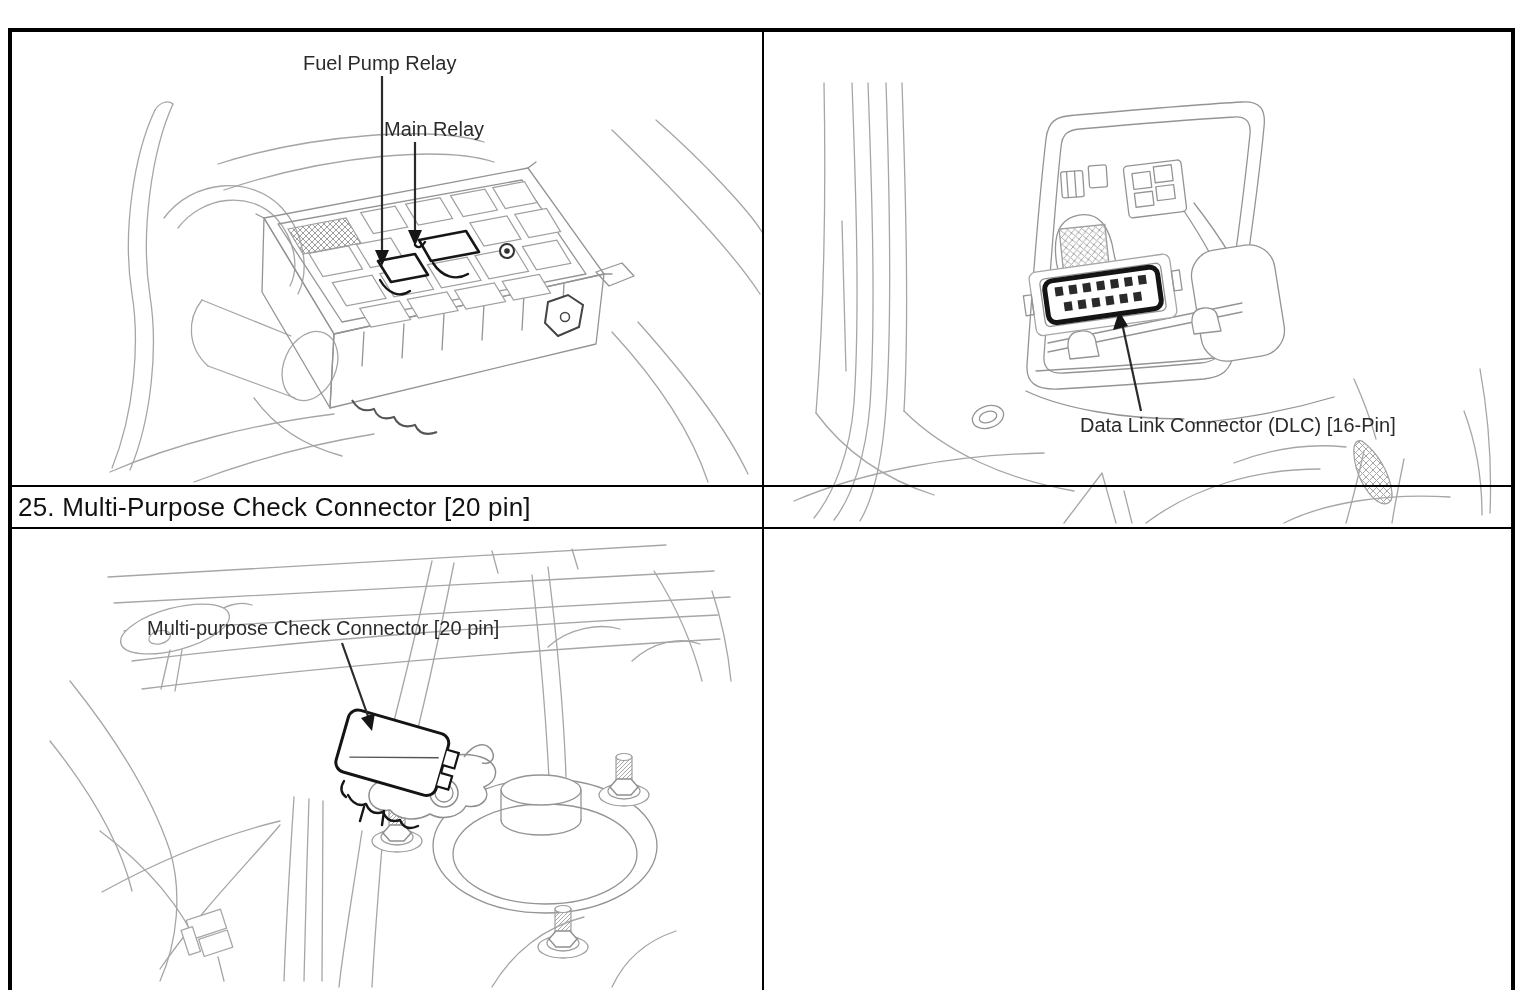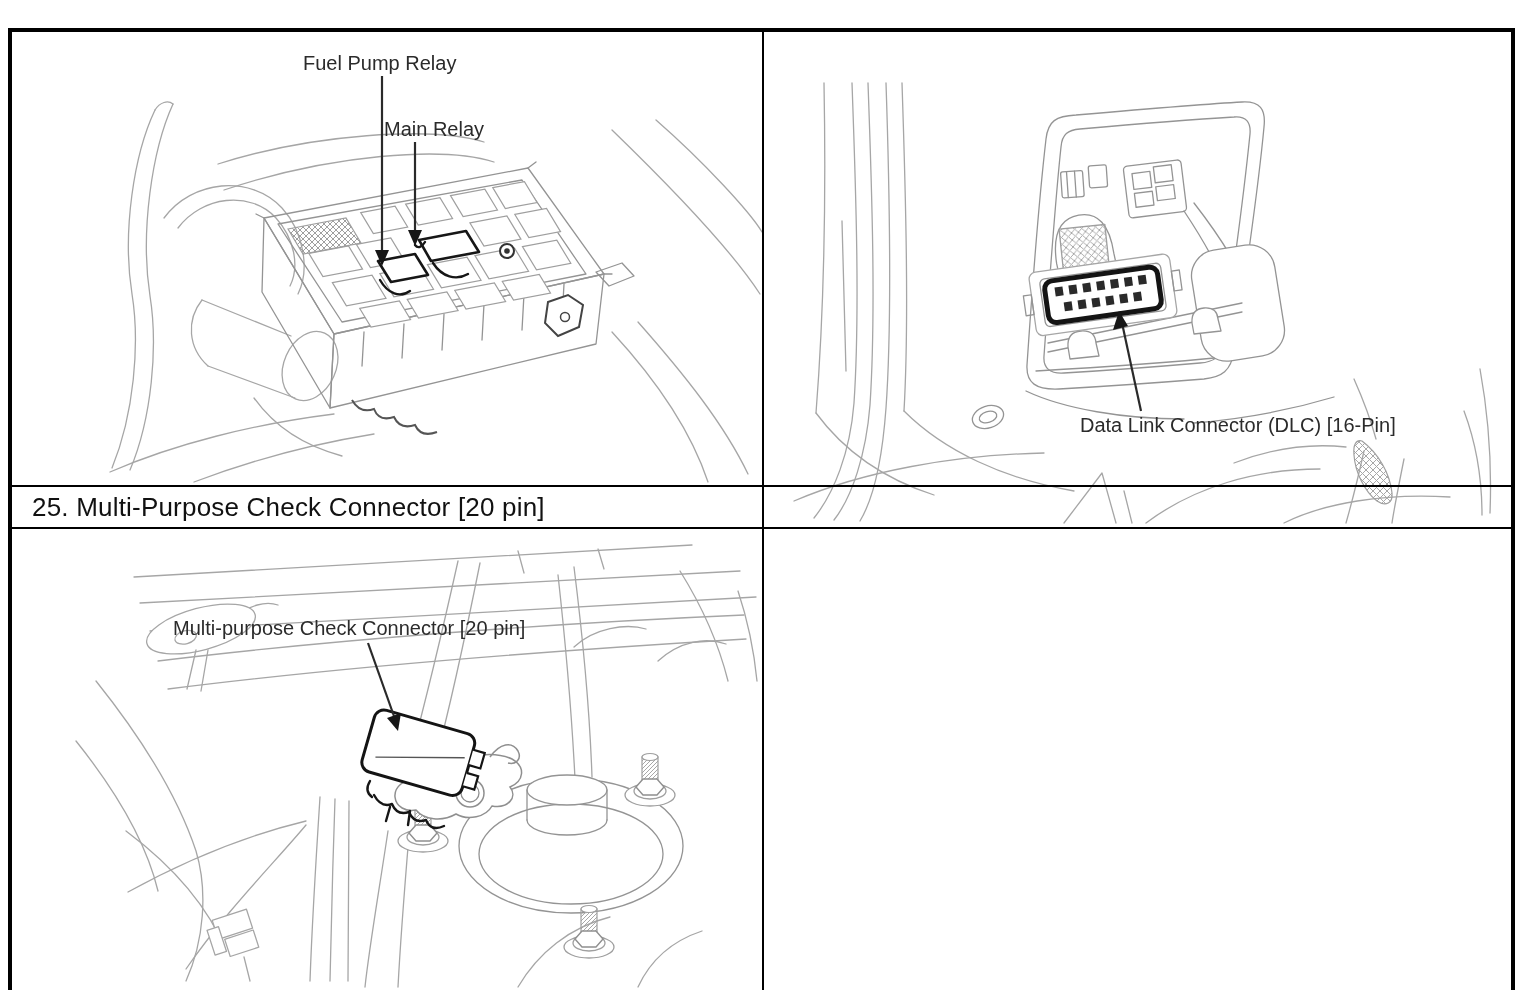--- a/index.html
+++ b/index.html
@@ -7,24 +7,24 @@
        font-family:"Liberation Sans",sans-serif;}
   .sheet{position:absolute;left:8px;top:28px;width:1507px;height:966px;
          border:4px solid #000;box-sizing:border-box;background:#fff;}
   .vdivider{position:absolute;left:750px;top:0;width:2px;height:958px;background:#000;}
   .hline{position:absolute;left:0;width:1499px;height:2px;background:#000;}
   .hline.h1{top:453px;}
   .hline.h2{top:495px;}
   .cell{position:absolute;overflow:hidden;}
   .cell-tl{left:0;top:0;width:750px;height:453px;}
   .cell-tr{left:752px;top:0;width:747px;height:531px;}
-  .cell-bl{left:0;top:497px;width:750px;height:461px;padding-left:26px;}
+  .cell-bl{left:0;top:497px;width:750px;height:461px;}
   .cell-br{left:752px;top:497px;width:747px;height:461px;}
   .titlerow{position:absolute;left:0;top:455px;width:750px;height:40px;
-            display:flex;align-items:center;padding-left:20px;box-sizing:border-box;
+            display:flex;align-items:center;padding-left:6px;box-sizing:border-box;
             font-size:26px;color:#111;letter-spacing:0.2px;white-space:nowrap;}
   svg.art{width:100%;height:100%;display:block;}
   svg.art .gray{fill:none;stroke:#a6a6a6;stroke-width:1.3;stroke-linecap:round;stroke-linejoin:round;}
   svg.art .gray2{fill:none;stroke:#949494;stroke-width:1.3;stroke-linecap:round;stroke-linejoin:round;}
   svg.art .grayf{fill:#fff;stroke:#a6a6a6;stroke-width:1.3;stroke-linejoin:round;}
   svg.art .bold{fill:#fff;stroke:#161616;stroke-width:2.6;stroke-linejoin:round;}
   svg.art .boldl{fill:none;stroke:#161616;stroke-width:2.4;stroke-linecap:round;stroke-linejoin:round;}
   svg.art .leader{fill:none;stroke:#2a2a2a;stroke-width:2.2;}
   svg.art .ahead{fill:#161616;stroke:none;}
   svg.art text{font-family:"Liberation Sans",sans-serif;font-size:20px;fill:#2b2b2b;}

